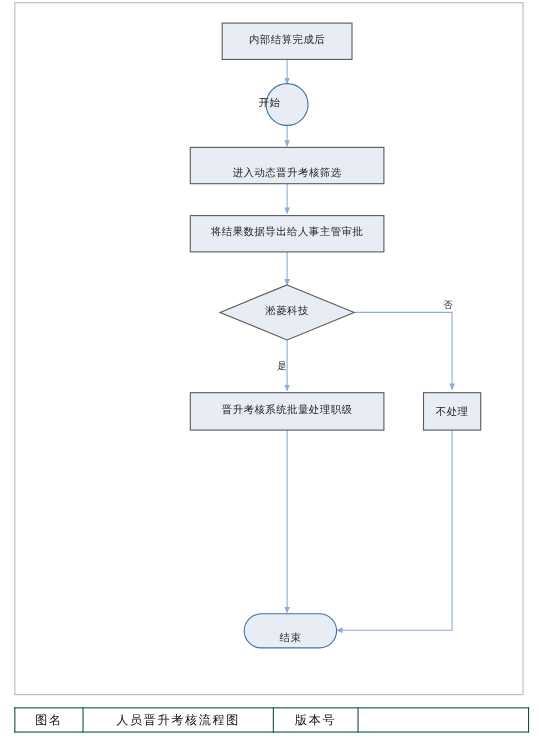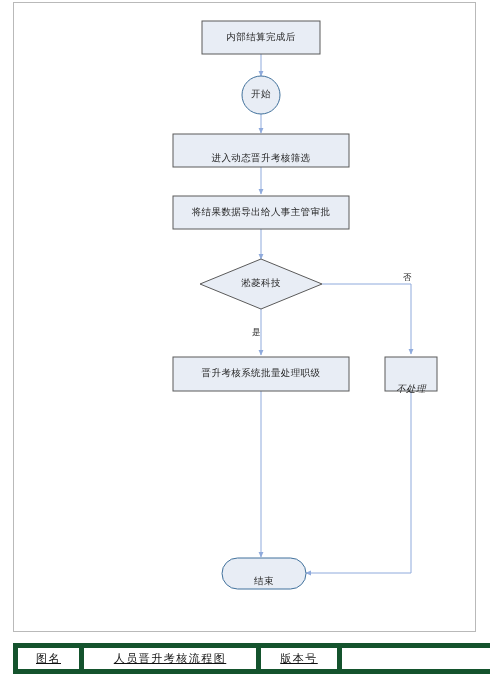--- a/index.html
+++ b/index.html
@@ -60,29 +60,28 @@
   
   #title-block {
     position: absolute;
     left: 13px;
     top: 643px;
     width: 463px;
     border-collapse: collapse;
     table-layout: fixed;
   }
   #title-block td {
-    border: 5px solid #14532d;
+    border: 1px solid #14532d;
     height: 21px;
     text-align: center;
     vertical-align: middle;
     font-size: 11px;
     letter-spacing: 1.5px;
     color: #111111;
     padding: 0;
-    text-decoration: underline;
   }
   td.col-key   { width: 61px; }
   td.col-val   { width: 172px; }
   td.col-key2  { width: 76px; }
   td.col-val2  { width: 154px; }
   .cell-empty { color: transparent; }
 </style>
 </head>
 <body>
 
@@ -113,31 +112,31 @@
     <rect x="173" y="134" width="176" height="33" fill="#e8edf5" stroke="#5a5a5a" stroke-width="1"></rect>
     <rect x="173" y="196" width="176" height="33" fill="#e8edf5" stroke="#5a5a5a" stroke-width="1"></rect>
     <polygon points="261,259 322,284 261,309 200,284" fill="#e8edf5" stroke="#5a5a5a" stroke-width="1"></polygon>
     <rect x="173" y="357" width="176" height="34" fill="#e8edf5" stroke="#5a5a5a" stroke-width="1"></rect>
     <rect x="385" y="357" width="52" height="34" fill="#e8edf5" stroke="#5a5a5a" stroke-width="1"></rect>
     <rect x="222" y="558" width="84" height="31" rx="15.5" ry="15.5" fill="#e8edf5" stroke="#41719c" stroke-width="1"></rect>
   </svg>
 
   <div class="node-label" style="left:202px; top:21px; width:118px; height:33px;">内部结算完成后</div>
 
-  <div class="node-label" style="left:242px; top:76px; width:38px; height:38px;text-align:right;">开始</div>
+  <div class="node-label" style="left:226px; top:76px; width:38px; height:38px;text-align:right;">开始</div>
 
   <div class="node-label" style="left:173px; top:134px; width:176px; height:50px;">进入动态晋升考核筛选</div>
 
   <div class="node-label" style="left:173px; top:196px; width:176px; height:33px;font-family:Liberation Serif, serif;">将结果数据导出给人事主管审批</div>
 
   <div class="node-label" style="left:212px; top:269px; width:98px; height:30px;">淞菱科技</div>
 
   <div class="node-label" style="left:173px; top:357px; width:176px; height:34px;">晋升考核系统批量处理职级</div>
 
-  <div class="node-label" style="left:385px; top:373px; width:52px; height:34px;font-style:italic;">不处理</div>
+  <div class="node-label" style="left:385px; top:359px; width:52px; height:34px;">不处理</div>
 
   <div class="node-label" style="left:222px; top:558px; width:84px; height:47px;">结束</div>
 
   <div class="edge-label" style="left:252px; top:327px;">是</div>
 
   <div class="edge-label" style="left:403px; top:272px;">否</div>
 
   <table id="title-block">
     <tbody>
       <tr>

